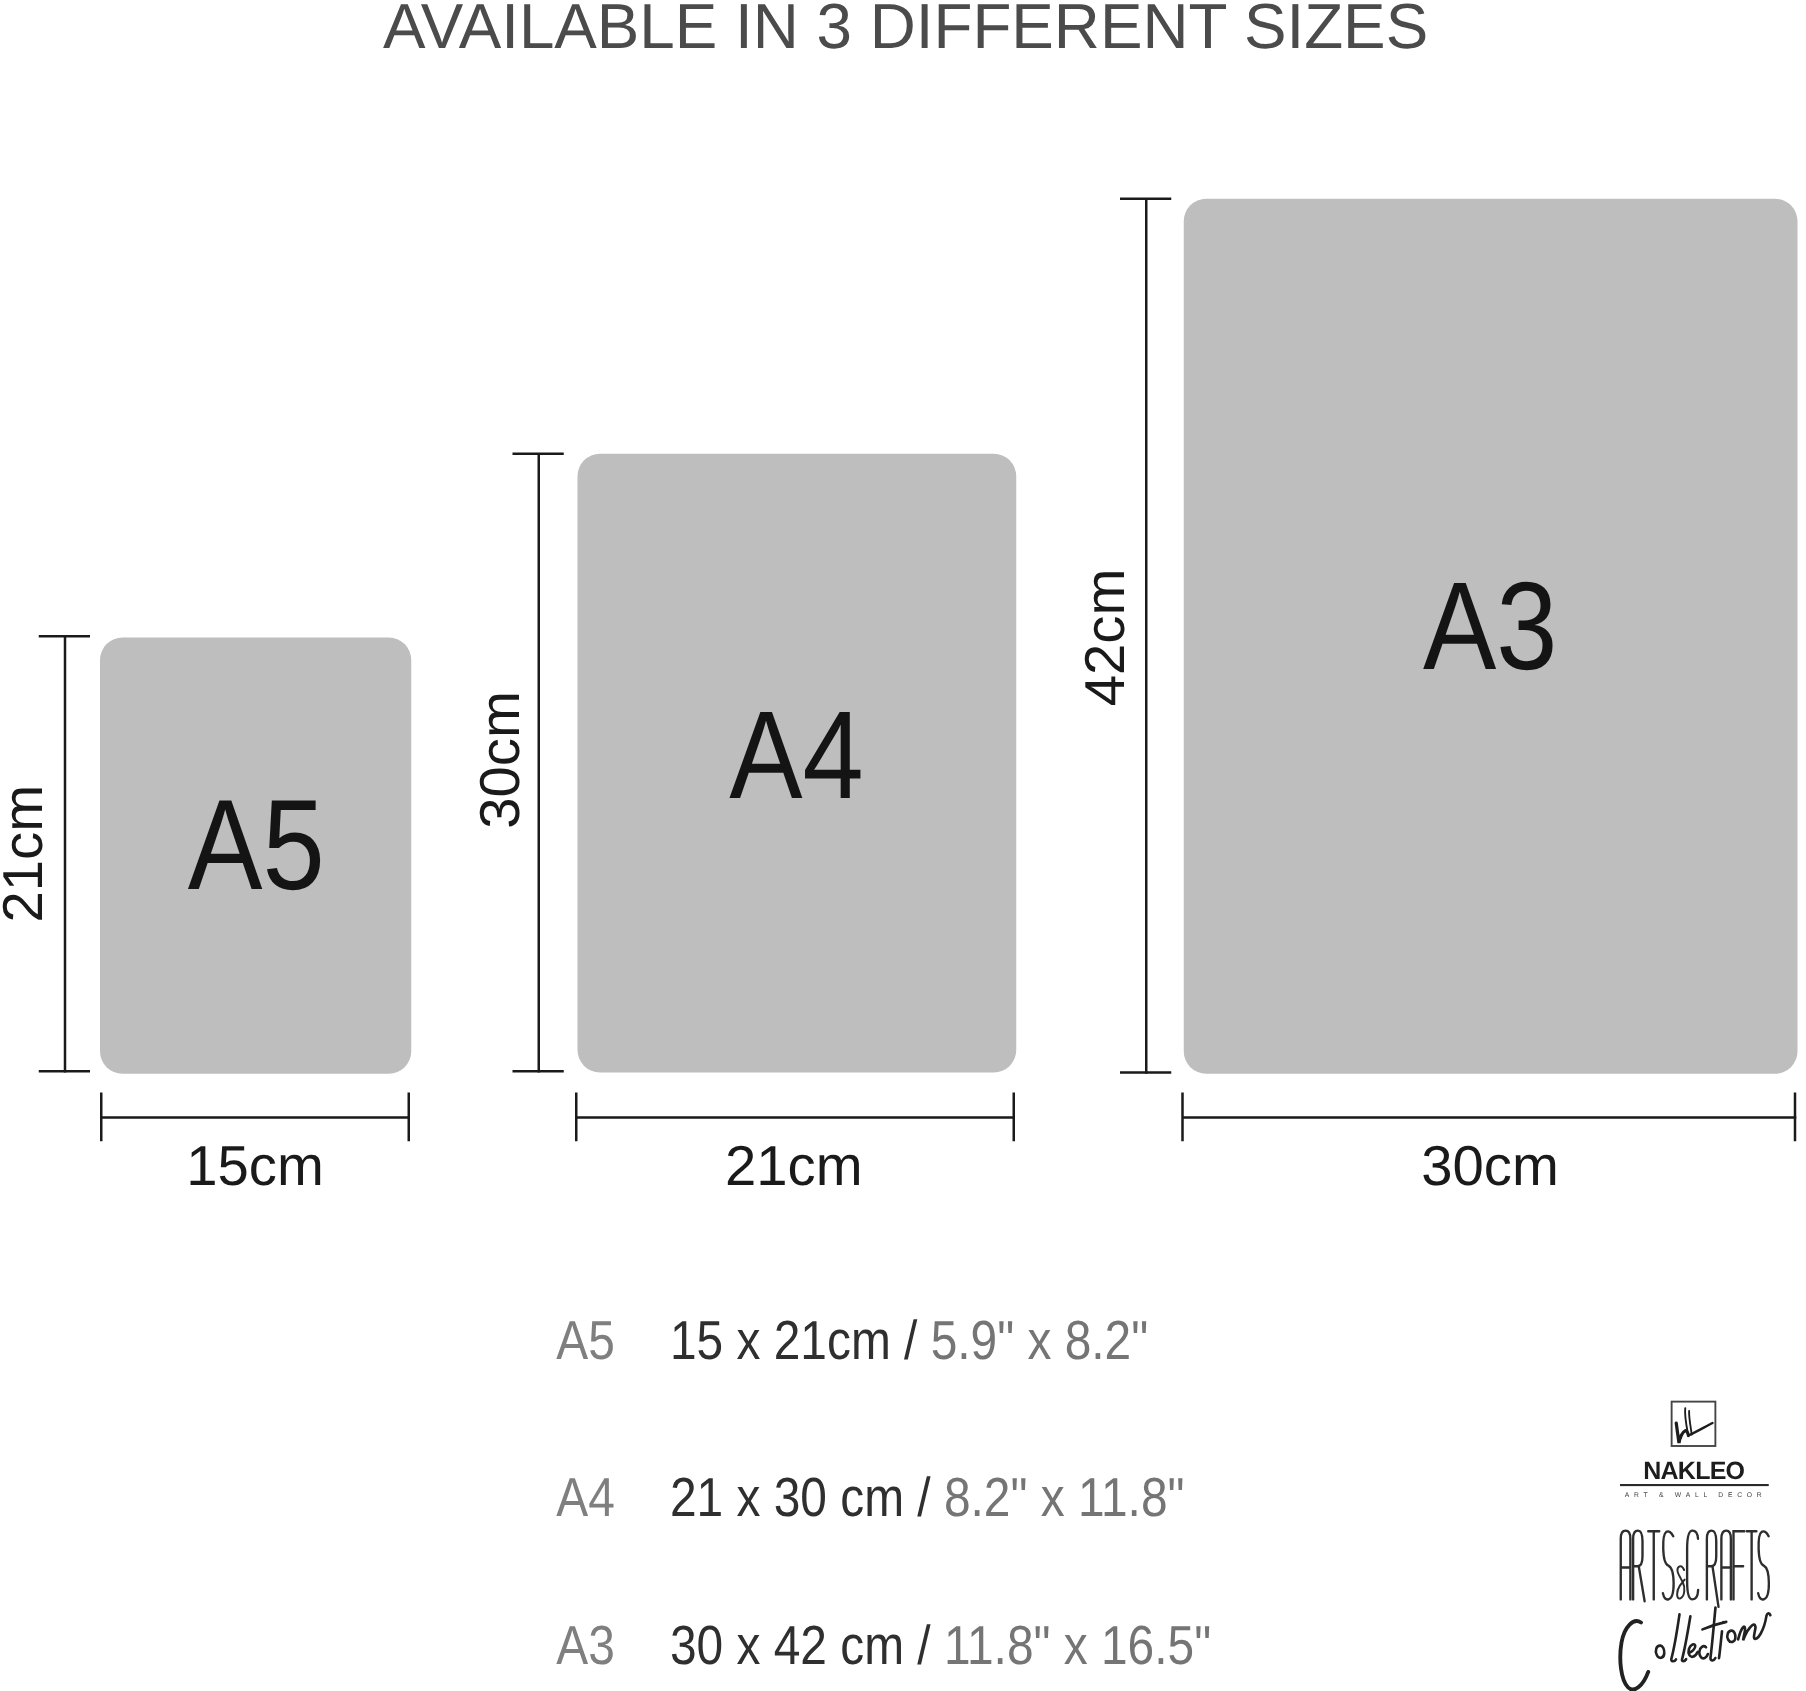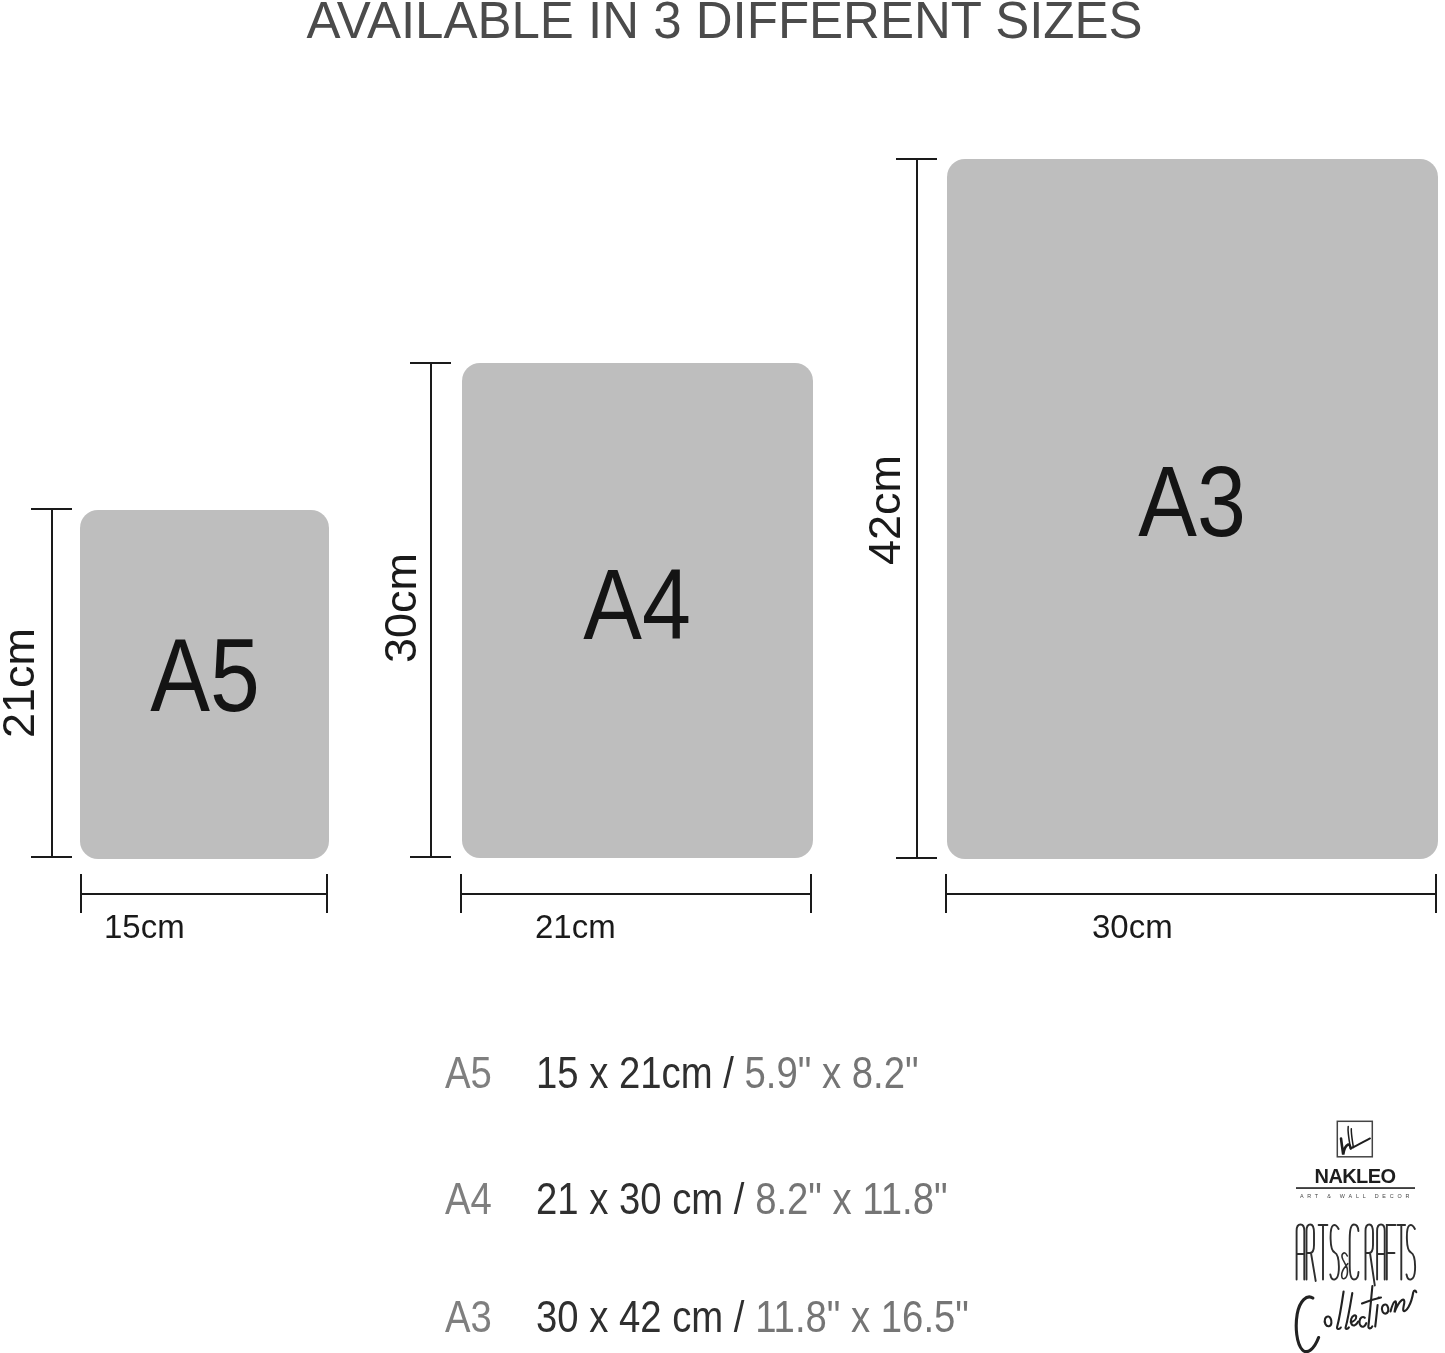--- a/index.html
+++ b/index.html
@@ -6,21 +6,21 @@
 body{width:1445px;height:1353px;background:#ffffff;font-family:"Liberation Sans",sans-serif;position:relative;overflow:hidden}
 .abs{position:absolute}
 .paper{position:absolute;background:#bebebe;border-radius:18px}
 .plabel{position:absolute;font-size:100px;color:#141414;text-align:center;line-height:1}
 .plabel span{display:inline-block;transform:scaleX(0.88)}
 .vline{position:absolute;width:2px;background:#1a1a1a}
 .hline{position:absolute;height:2px;background:#1a1a1a}
 .vtick{position:absolute;height:2px;width:41px;background:#1a1a1a}
 .htick{position:absolute;width:2px;height:39px;background:#1a1a1a}
 .dimv{position:absolute;font-size:45px;color:#1a1a1a;line-height:1;white-space:nowrap;transform:translate(-50%,-50%) rotate(-90deg)}
-.dimh{position:absolute;font-size:33px;color:#1a1a1a;line-height:1;width:200px;text-align:left}
+.dimh{position:absolute;font-size:45px;color:#1a1a1a;line-height:1;width:200px;text-align:center}
 .dimh span{display:inline-block}
 .rowlab{position:absolute;font-size:44px;color:#7f7f7f;line-height:1;transform:scaleX(0.87);transform-origin:left top;white-space:nowrap}
 .rowtxt{position:absolute;font-size:44px;color:#2f2f2f;line-height:1;transform:scaleX(0.87);transform-origin:left top;white-space:nowrap}
 .rowtxt i{font-style:normal;color:#757575}
 </style>
 </head>
 <body>
 
 <div class="abs" style="left:2px;top:-5px;width:1445px;text-align:center;font-size:51px;color:#4b4b4b;line-height:1">AVAILABLE IN 3 DIFFERENT SIZES</div>
 

